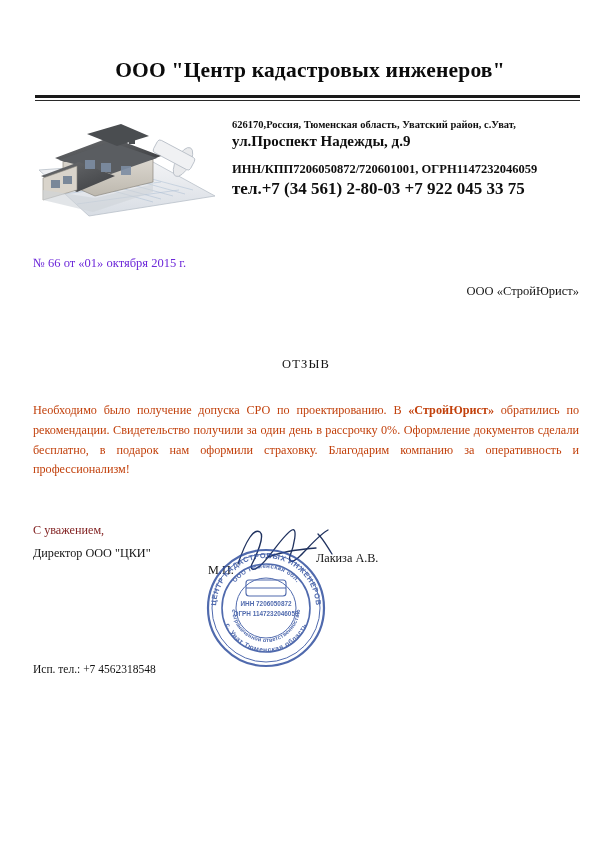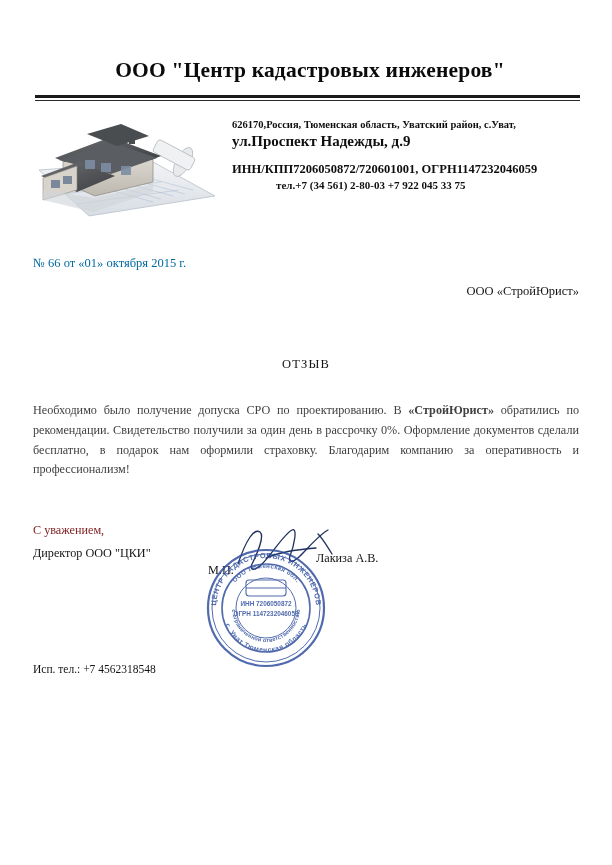--- a/index.html
+++ b/index.html
@@ -72,29 +72,29 @@
     color: #0f0f0f;
   }
   .contacts .line {
     font-weight: bold;
     line-height: 1.32;
     white-space: nowrap;
   }
   .contacts .l1 { font-size: 10.5px; }
   .contacts .l2 { font-size: 15px; }
   .contacts .l3 { font-size: 12.5px; margin-top: 9px; }
-  .contacts .l4 { font-size: 11px; margin-top: 1px; margin-left: 44px; }
+  .contacts .l4 { font-size: 17px; margin-top: 1px; }
 
   
   .doc-number {
     position: absolute;
     left: 33px;
     top: 256px;
     font-size: 12.5px;
-    color: #0369a1;
+    color: #6d28d9;
     white-space: nowrap;
   }
   .addressee {
     position: absolute;
     right: 33px;
     top: 284px;
     font-size: 12.5px;
     color: #141414;
     white-space: nowrap;
   }
@@ -109,21 +109,21 @@
     color: #141414;
   }
   .body-text {
     position: absolute;
     left: 33px;
     top: 401px;
     width: 546px;
     font-size: 12.2px;
     line-height: 1.62;
     text-align: justify;
-    color: #404040;
+    color: #c2410c;
   }
   .body-text b { font-weight: bold; }
 
   .sign-regards {
     position: absolute;
     left: 33px;
     top: 523px;
     font-size: 12.2px;
     color: #7f1d1d;
   }

